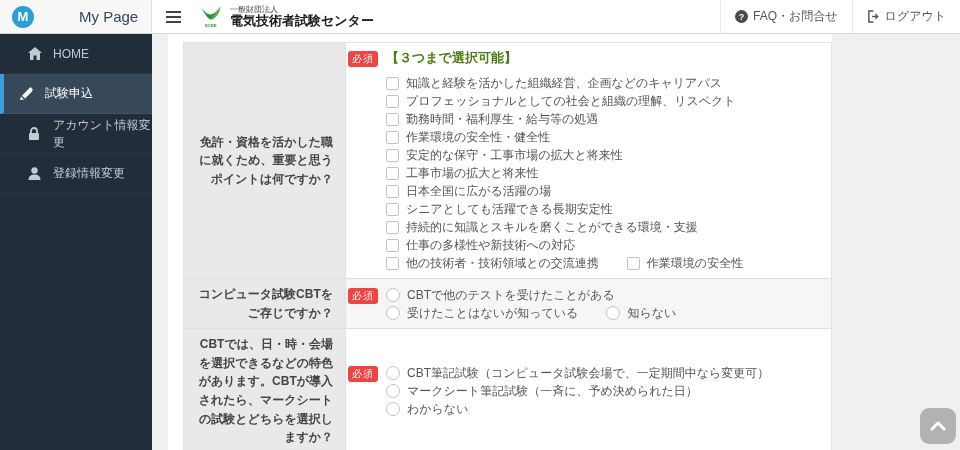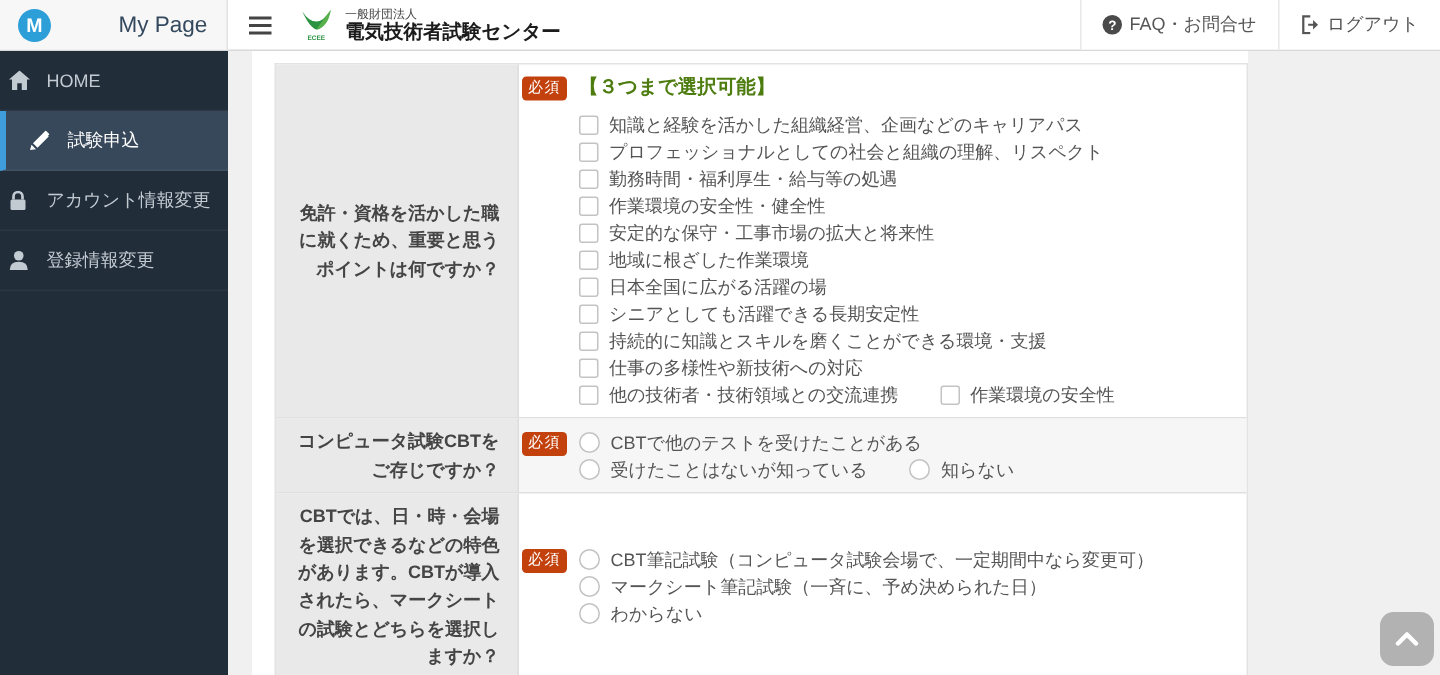--- a/index.html
+++ b/index.html
@@ -55,21 +55,21 @@
   }
   .top-link svg { margin-right: 5px; }
 
   
   .sidebar {
     position: absolute; top: 34px; left: 0; bottom: 0; width: 152px;
     background: #222d3a; z-index: 20;
   }
   .side-item {
     height: 40px; display: flex; align-items: center;
-    padding-left: 6px; cursor: pointer;
+    padding-left: 28px; cursor: pointer;
     border-bottom: 1px solid rgba(255,255,255,0.05);
     color: #c2cad2; font-size: 12px;
   }
   .side-item .sicon { width: 15px; margin-right: 10px; display: inline-flex; flex: none; }
   .side-item .sicon svg { fill: #c2cad2; }
   .side-item.active {
     background: #37485a; color: #fff;
     border-left: 4px solid #3f9ddb; padding-left: 16px;
   }
   .side-item.active .sicon svg { fill: #fff; }
@@ -96,21 +96,21 @@
   .fcell-content {
     flex: 1; display: flex; align-items: center;
     padding: 6px 10px 6px 2px; font-size: 12px; color: #555;
   }
   .frow.stripe .fcell-content { background: #f6f6f7; }
   .fcontent { display: flex; align-items: flex-start; }
   .badge {
     flex: none; font-size: 10px; line-height: 10px; color: #fff;
     padding: 3px 4px; border-radius: 3px; margin: 2px 6px 0 0; letter-spacing: 1px;
   }
-  .badge.required { background: #c2410c; }
+  .badge.required { background: #ef4444; }
   .fheading { color: #4d7c0f; font-weight: 700; font-size: 13px; margin: 0 0 7px 2px; }
   .fline { display: flex; flex-wrap: wrap; align-items: center; }
   .fitem { display: inline-flex; align-items: center; margin: 2px 26px 2px 2px; cursor: pointer; line-height: 14px; }
   .cb {
     width: 13px; height: 13px; border: 1px solid #c3c3c3; border-radius: 2px;
     background: #fff; flex: none; margin-right: 7px;
   }
   .rd {
     width: 14px; height: 14px; border: 1px solid #c3c3c3; border-radius: 50%;
     background: #fff; flex: none; margin-right: 7px;
@@ -229,21 +229,21 @@
                   <label class="fitem">
                     <span class="cb"></span>
                     <span class="ftxt">作業環境の安全性・健全性</span>
                   </label>
                   <label class="fitem">
                     <span class="cb"></span>
                     <span class="ftxt">安定的な保守・工事市場の拡大と将来性</span>
                   </label>
                   <label class="fitem">
                     <span class="cb"></span>
-                    <span class="ftxt">地域に根ざした作業環境</span>
+                    <span class="ftxt">工事市場の拡大と将来性</span>
                   </label>
                 </div>
                 <div class="fline">
                   <label class="fitem">
                     <span class="cb"></span>
                     <span class="ftxt">日本全国に広がる活躍の場</span>
                   </label>
                   <label class="fitem">
                     <span class="cb"></span>
                     <span class="ftxt">シニアとしても活躍できる長期安定性</span>

